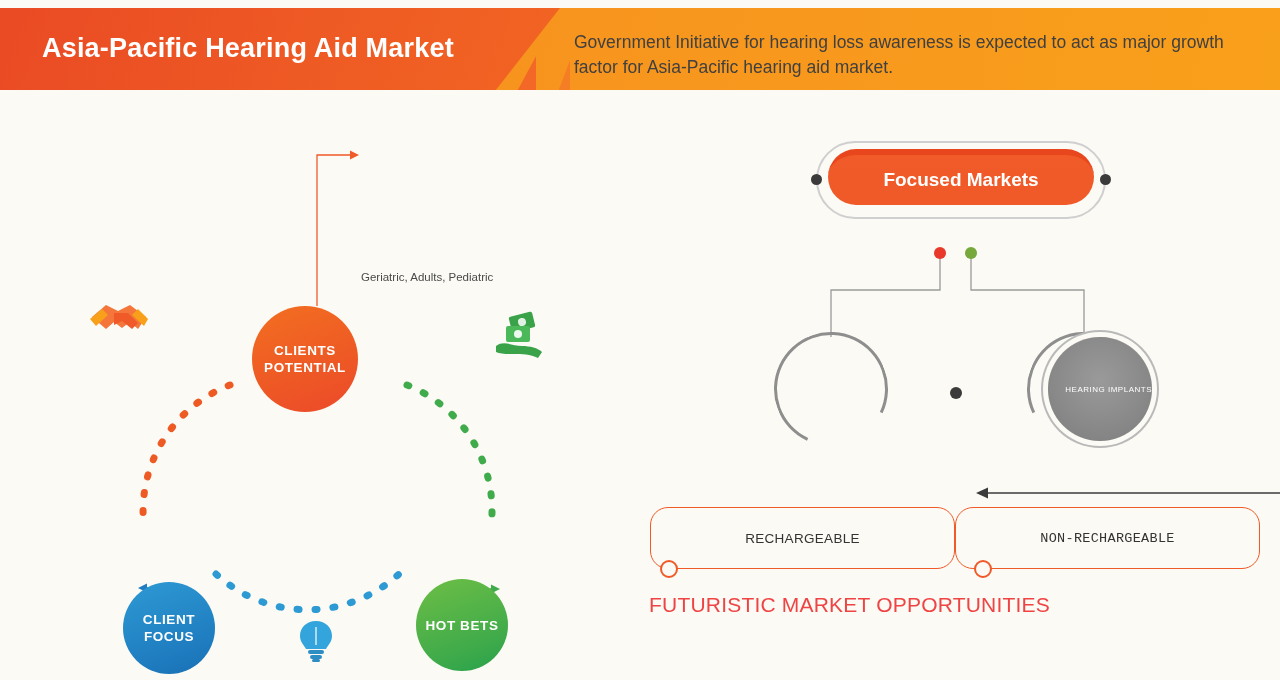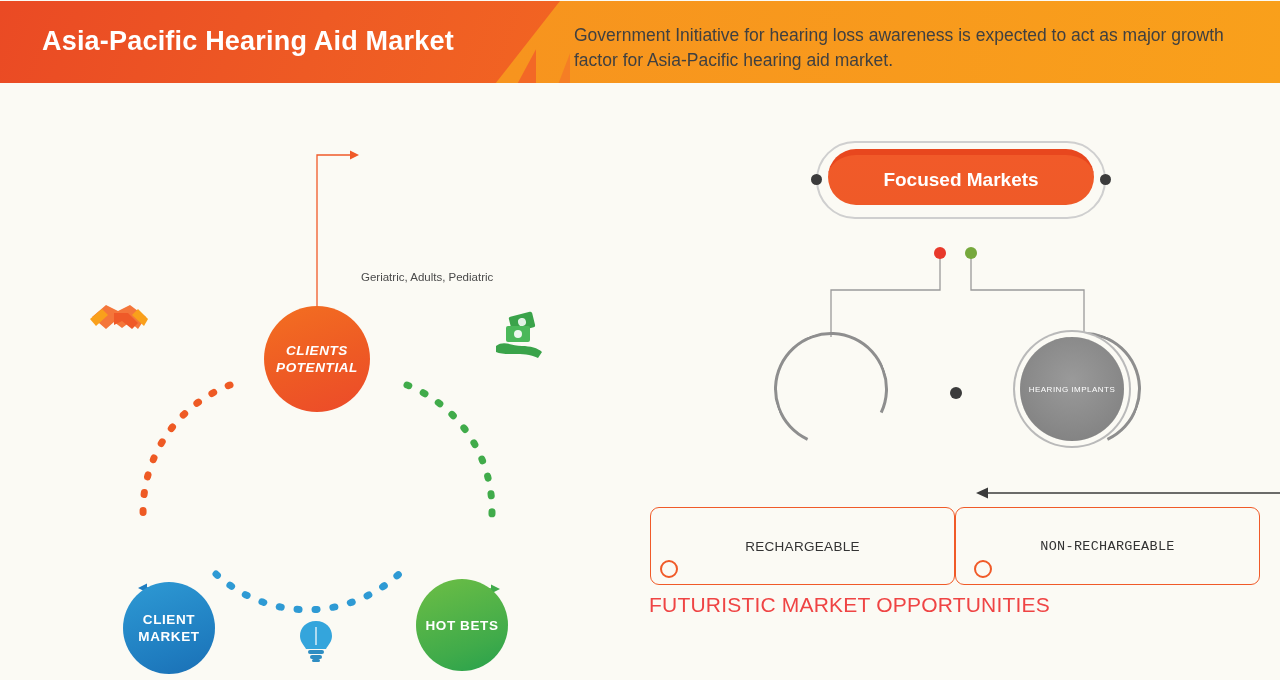--- a/index.html
+++ b/index.html
@@ -17,21 +17,21 @@
     position: relative;
     width: 1280px;
     height: 680px;
     background: #fbfaf4;
     overflow: hidden;
   }
 
   
   #header {
     position: absolute;
-    left: 0; top: 1px;
+    left: 0; top: 8px;
     width: 1280px;
     height: 82px;
     overflow: hidden;
   }
   .hdr-right-bg {
     position: absolute;
     left: 0; top: 0;
     width: 1280px; height: 115px;
     background: linear-gradient(100deg, #f58220 0%, #f7941e 40%, #f9a01b 100%);
   }
@@ -89,24 +89,23 @@
     align-items: center;
     justify-content: center;
     text-align: center;
     color: #ffffff;
     font-size: 13.5px;
     font-weight: bold;
     line-height: 17px;
     letter-spacing: 0.6px;
   }
   #bubble-clients {
-    left: 264px; top: 191px;
+    left: 252px; top: 191px;
     width: 106px; height: 106px;
     background: linear-gradient(160deg, #f36f21 0%, #ee5a24 55%, #ec4a2a 100%);
-    font-style: italic;
   }
   #bubble-focus {
     left: 123px; top: 467px;
     width: 92px; height: 92px;
     background: linear-gradient(160deg, #2e9ad4 0%, #1f7dc0 70%, #1a6fb5 100%);
   }
   #bubble-hot {
     left: 416px; top: 464px;
     width: 92px; height: 92px;
     background: linear-gradient(160deg, #6dbe45 0%, #40ab4a 70%, #27a14c 100%);
@@ -191,21 +190,21 @@
     justify-content: center;
     text-align: center;
   }
   .gauge-label {
     color: #ffffff;
     font-size: 8px;
     line-height: 11px;
     letter-spacing: 0.5px;
   }
   #gauge-device  { left: 159px; top: 222px; }
-  #gauge-implant { left: 400px; top: 222px; }
+  #gauge-implant { left: 428px; top: 222px; justify-content: flex-end; }
   .gauge-arc {
     position: absolute;
     width: 114px; height: 114px;
     border-radius: 50%;
     border: 3px solid #8e8e8e;
     border-bottom-color: transparent;
     box-sizing: border-box;
   }
   #arc-device  { left: 154px; top: 217px; transform: rotate(-20deg); }
   #arc-implant { left: 407px; top: 217px; transform: rotate(20deg); }
@@ -213,23 +212,23 @@
   #futuristic-title {
     position: absolute;
     left: 29px; top: 478px;
     font-size: 21px;
     color: #ef4444;
     letter-spacing: 0.2px;
   }
   .opt-box {
     position: absolute;
     top: 392px;
-    height: 78px;
+    height: 62px;
     border: 1.5px solid #f05a28;
-    border-radius: 9px;
+    border-radius: 18px;
     background: #fbfaf4;
     display: flex;
     align-items: center;
     justify-content: center;
     box-sizing: border-box;
   }
   .opt-label {
     font-size: 13.5px;
     color: #333333;
     letter-spacing: 0.3px;
@@ -312,21 +311,21 @@
         <rect x="14" y="40" width="12" height="4" rx="2" fill="#2e8dc2"></rect>
         <rect x="16" y="44" width="8" height="3" rx="1.5" fill="#2e8dc2"></rect>
         <path d="M20 12 L20 30" stroke="#ffffff" stroke-width="2" opacity="0.6"></path>
       </svg>
     </div>
 
     <div class="bubble" id="bubble-clients">
       <span>CLIENTS POTENTIAL</span>
     </div>
     <div class="bubble" id="bubble-focus">
-      <span>CLIENT MARKET</span>
+      <span>CLIENT FOCUS</span>
     </div>
     <div class="bubble" id="bubble-hot">
       <span>HOT BETS</span>
     </div>
 
     <div class="note" id="note-clients">Geriatric, Adults, Pediatric</div>
 
   </div>
 
   <div id="right-panel">

